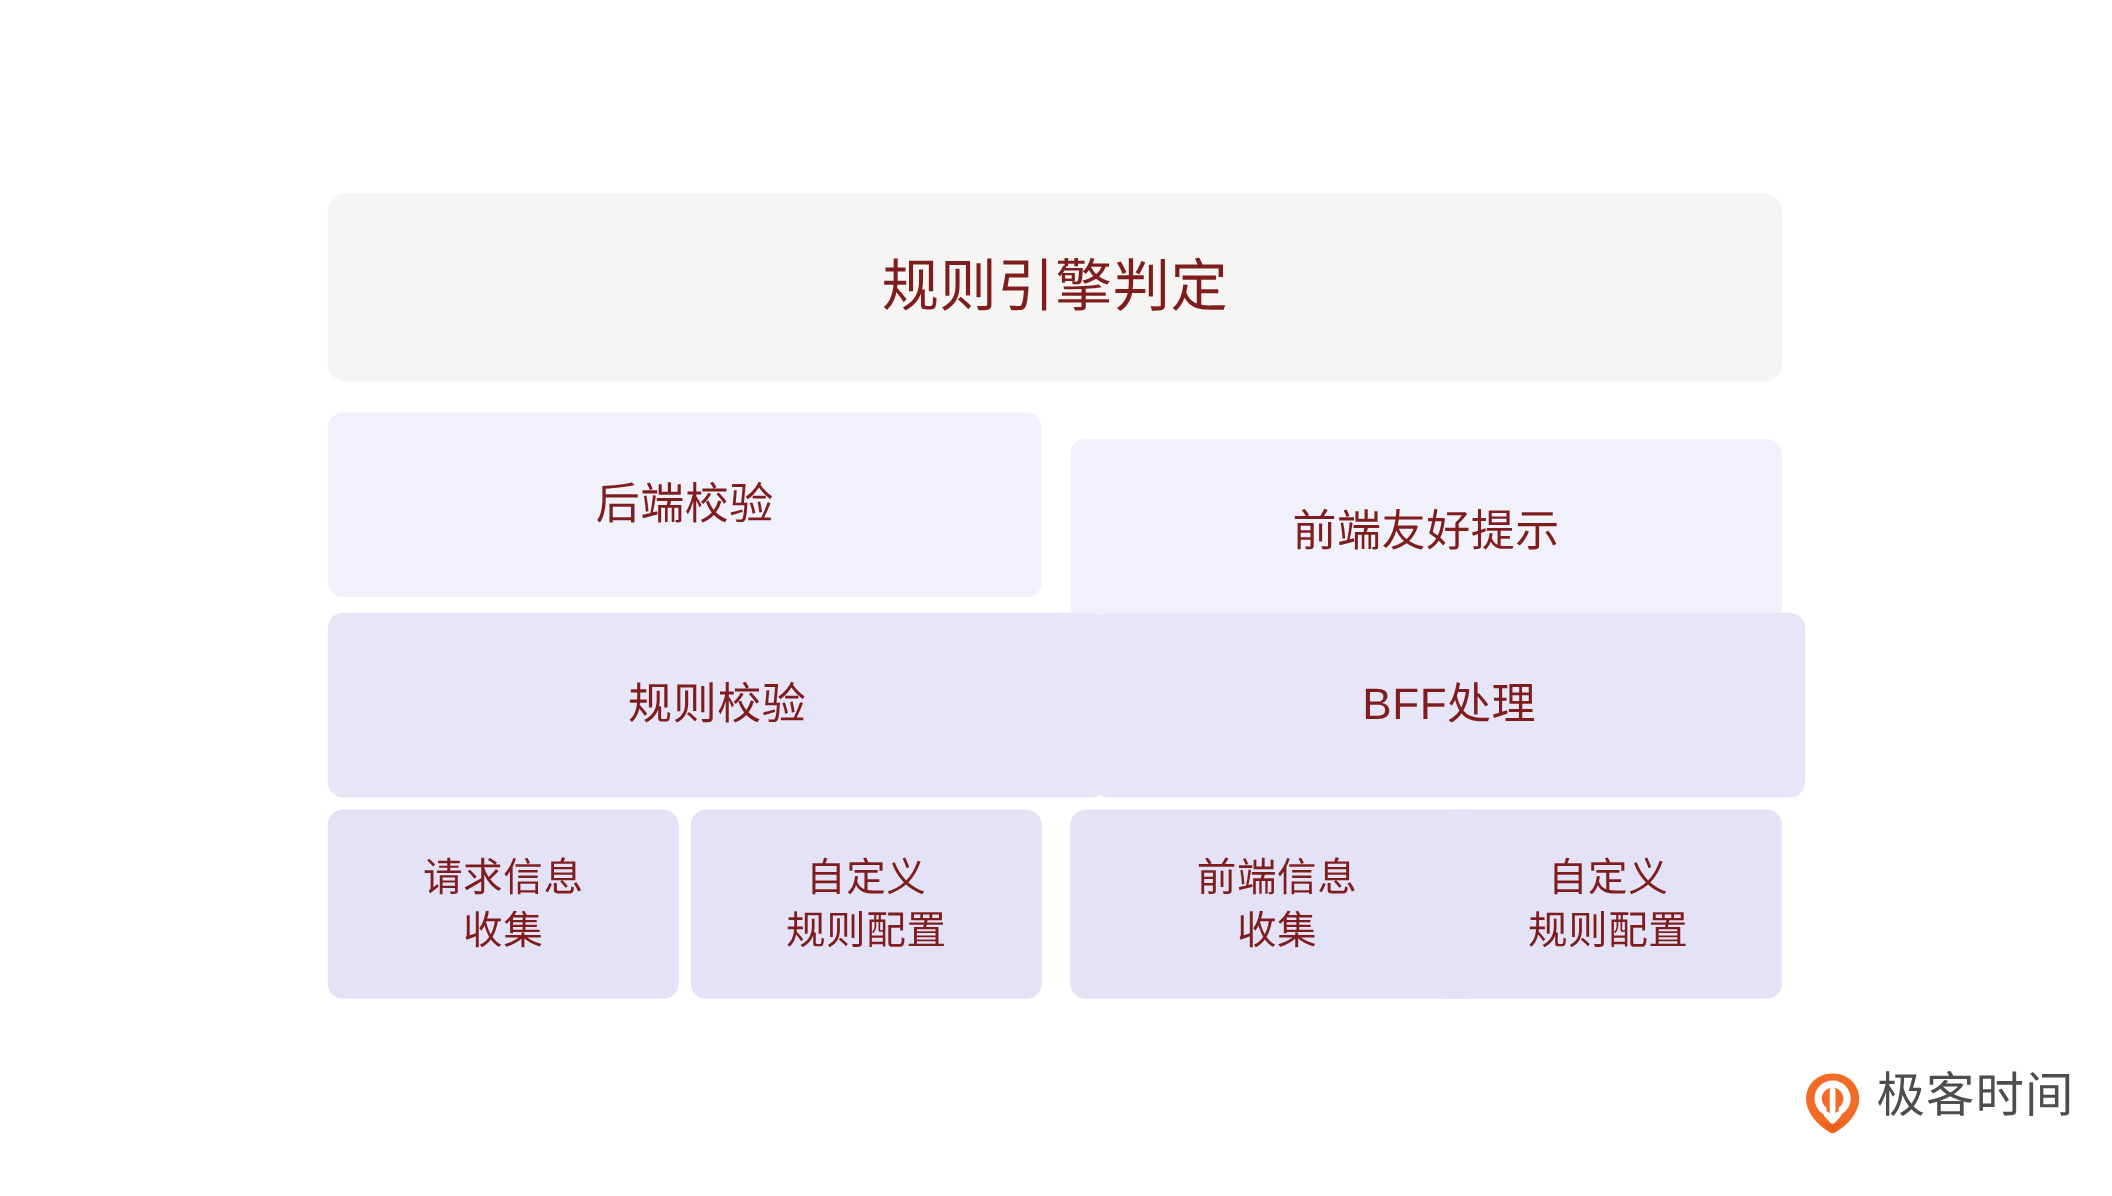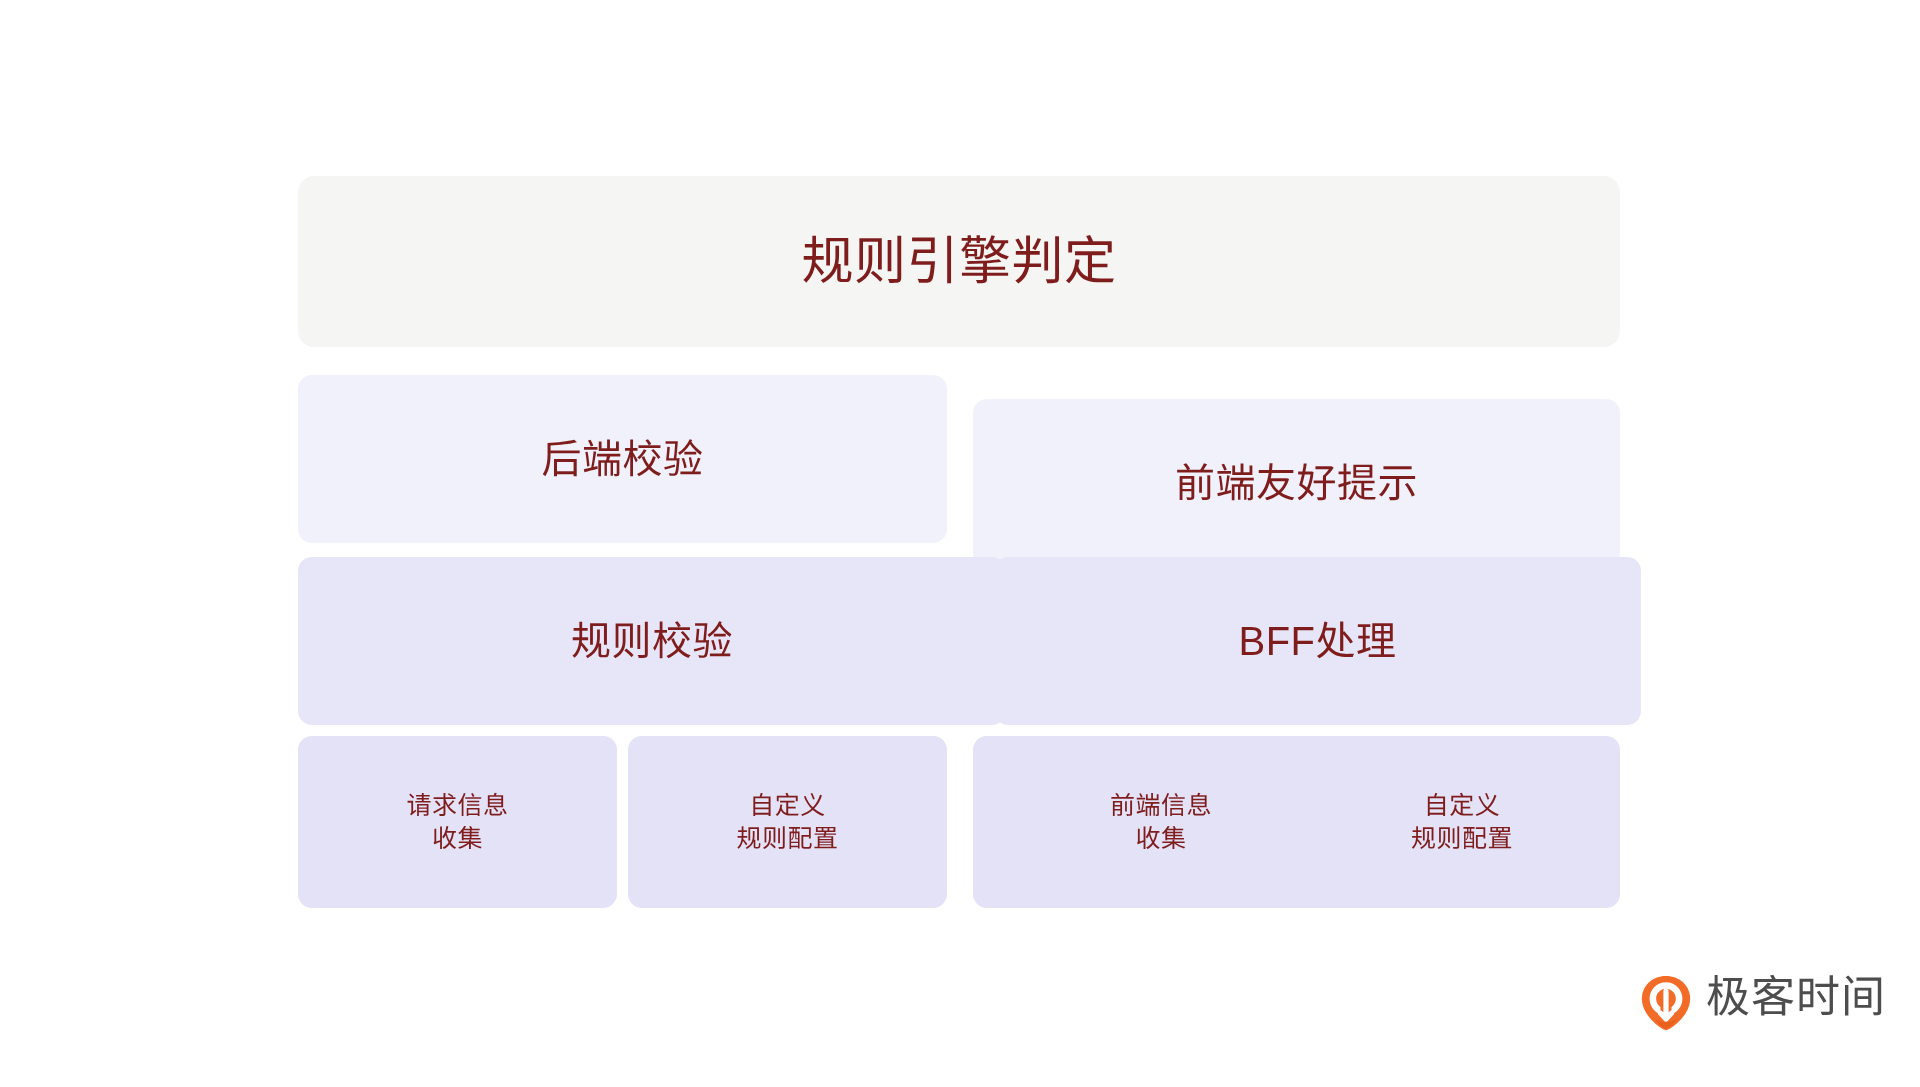--- a/index.html
+++ b/index.html
@@ -71,21 +71,21 @@
     border-radius: 14px;
   }
   .tier2.left  { left: 298px;  width: 708px; }
   .tier2.right { left: 973px;  width: 647px; margin-left: 21px; }
 
   
   .tier3 {
     top: 736px;
     height: 172px;
     background: #e3e2f6;
-    font-size: 25px;
+    font-size: 36px;
     border-radius: 14px;
   }
   .tier3.c1 { left: 298px;  width: 319px; }
   .tier3.c2 { left: 628px;  width: 319px; }
   .tier3.c3 { left: 973px;  width: 376px; }
   .tier3.c4 { left: 1304px; width: 316px; }
 
   
   #brand-logo {
     position: absolute;

